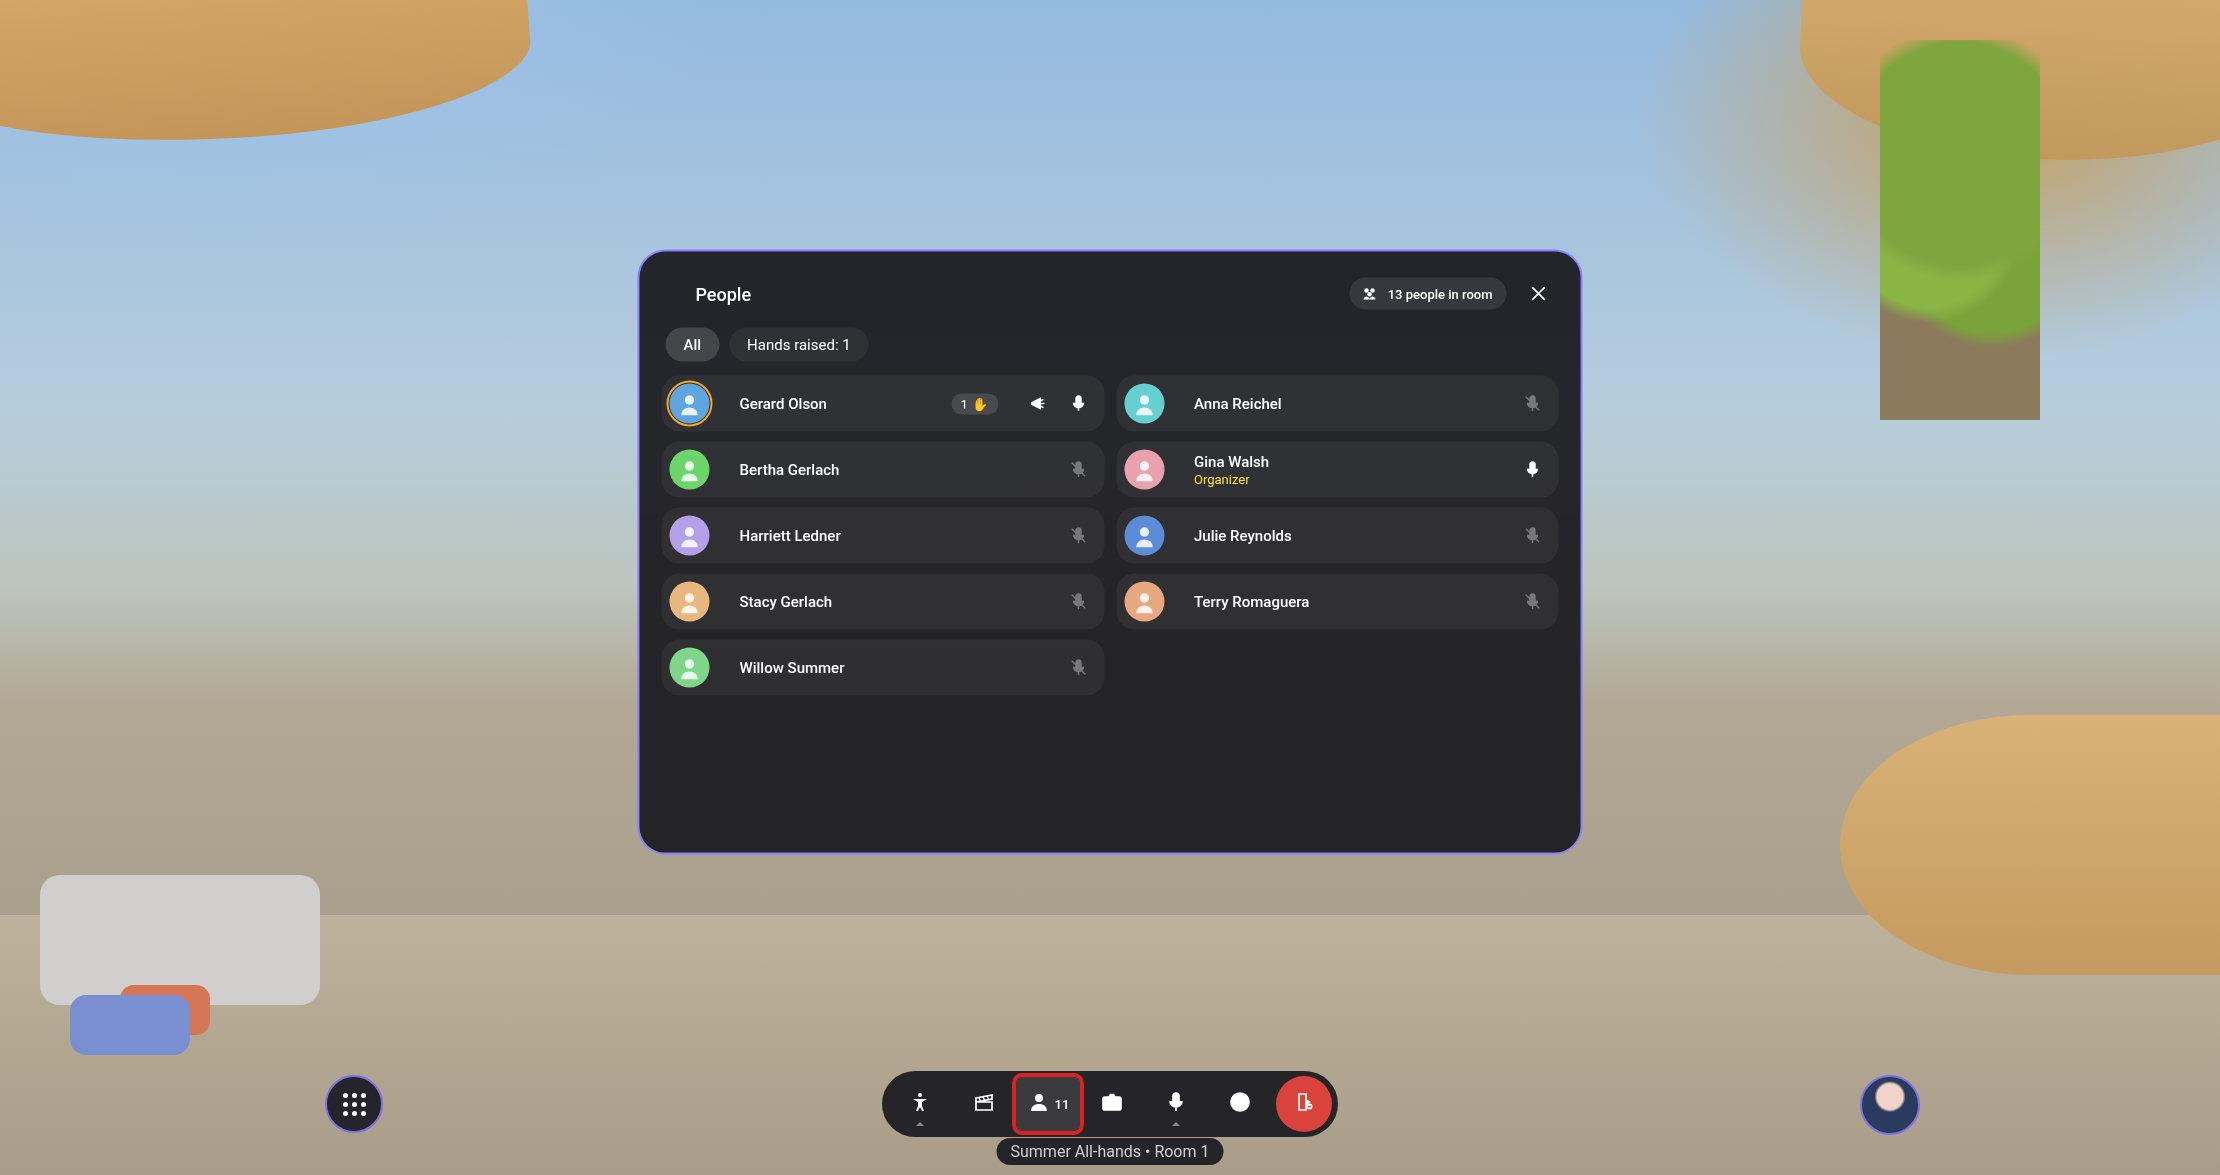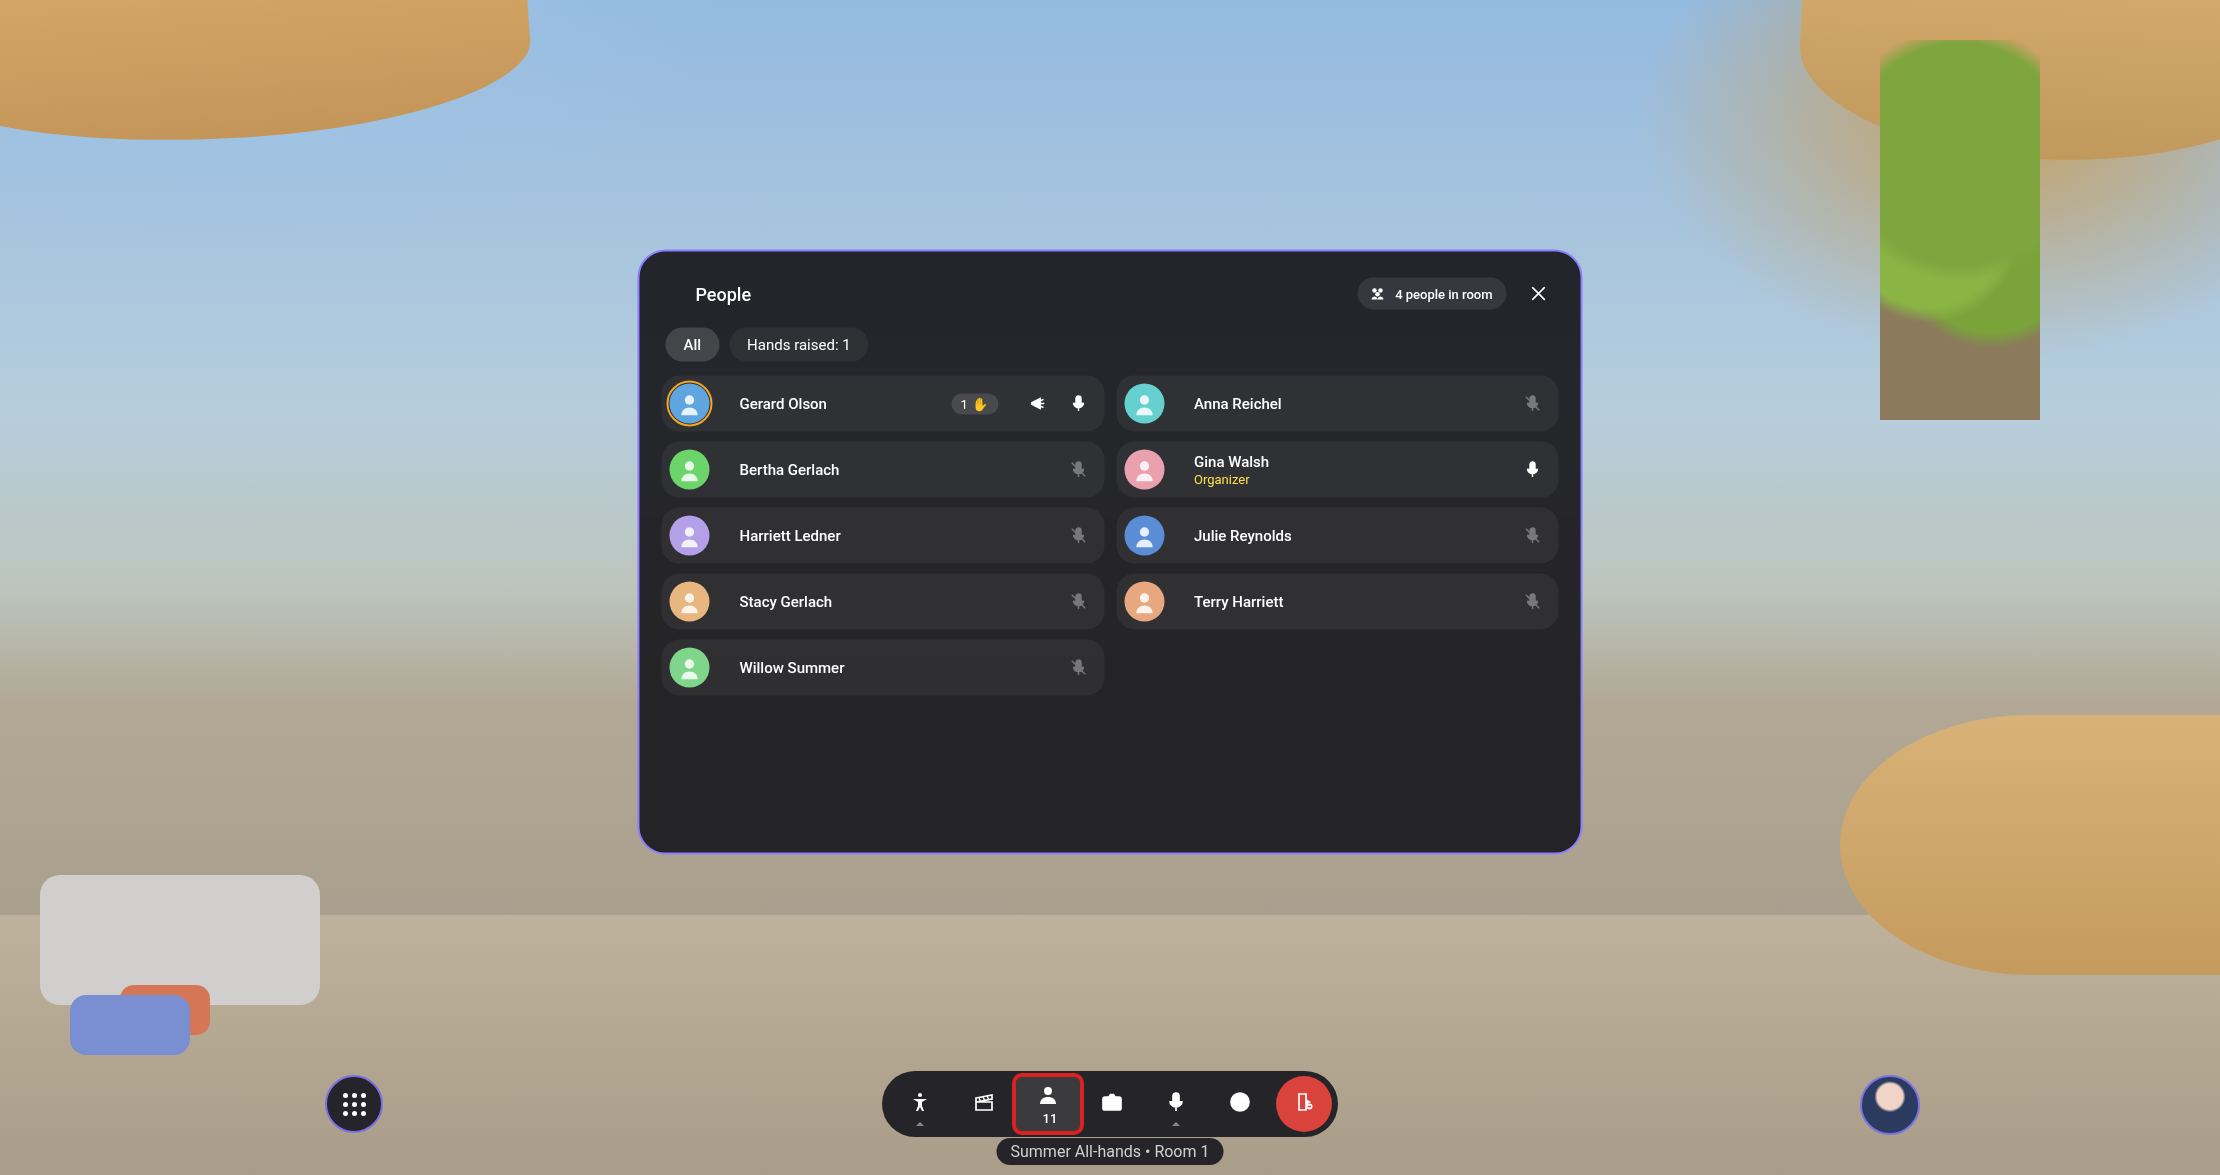--- a/index.html
+++ b/index.html
@@ -151,21 +151,21 @@
   }
   .tool-btn {
     width:64px; height:54px; display:flex; align-items:center; justify-content:center;
     border-radius:999px; cursor:pointer; position:relative;
   }
   .tool-btn svg { width:24px; height:24px; }
   .tool-btn.sub-arrow::after{
     content:""; position:absolute; bottom:5px; left:50%; transform:translateX(-50%);
     width:0;height:0;border-left:4px solid transparent;border-right:4px solid transparent;border-bottom:4px solid #888;
   }
-  .tool-btn.active { background: rgba(255,255,255,0.1); flex-direction: column; }
+  .tool-btn.active { background: rgba(255,255,255,0.1); }
   .tool-btn.highlighted { outline: 4px solid #d92222; border-radius:6px; }
   .tool-btn .count { color:#fff; font-size:13px; margin-left:4px; font-weight:500;}
   .tool-btn.leave { background:#d9433b; width:56px; height:56px; margin-left:4px; }
 
   .apps-btn {
     position:absolute; left:325px; bottom:42px;
     width:58px; height:58px; border-radius:50%;
     background: rgba(30,30,38,0.95);
     border: 2px solid #7a70e5;
     display:flex; align-items:center;justify-content:center; cursor:pointer;
@@ -208,21 +208,21 @@
     <div class="header-right">
       <div class="room-pill">
         <span class="ic">
           <svg viewBox="0 0 24 24">
               <circle cx="8" cy="8" r="3"></circle>
               <circle cx="16" cy="8" r="3"></circle>
               <circle cx="12" cy="13" r="3"></circle>
               <path d="M4 20c0-3 3-4 4-4s4 1 4 4M12 20c0-3 3-4 4-4s4 1 4 4"></path>
             </svg>
         </span>
-        <span>4 people in room</span>
+        <span>13 people in room</span>
       </div>
       <div class="close-btn">
         <span class="ic">
           <svg viewBox="0 0 24 24">
               <path d="M5 5l14 14M19 5L5 19" stroke="#fff" stroke-width="2" fill="none" stroke-linecap="round"></path>
             </svg>
         </span>
       </div>
     </div>
   </div>
@@ -382,21 +382,21 @@
         </div>
       </div>
       <div class="person-row">
         <div class="avatar" style="background:#e7a87f">
           <svg viewBox="0 0 24 24" width="28" height="28">
             <circle cx="12" cy="9" r="4" fill="rgba(255,255,255,0.85)"></circle>
             <path d="M5 22c0-4 3-6.5 7-6.5s7 2.5 7 6.5z" fill="rgba(255,255,255,0.85)"></path>
           </svg>
         </div>
         <div class="name-block">
-          <div class="p-name">Terry Harriett</div>
+          <div class="p-name">Terry Romaguera</div>
         </div>
         <div class="row-icons">
           <span class="ic muted">
             <svg viewBox="0 0 24 24" fill="none" stroke="#fff" stroke-width="1.7">
               <rect x="9" y="3" width="6" height="11" rx="3"></rect>
               <path d="M6 11a6 6 0 0012 0M12 17v4"></path>
               <path d="M4 4l16 16"></path>
             </svg>
           </span>
         </div>

